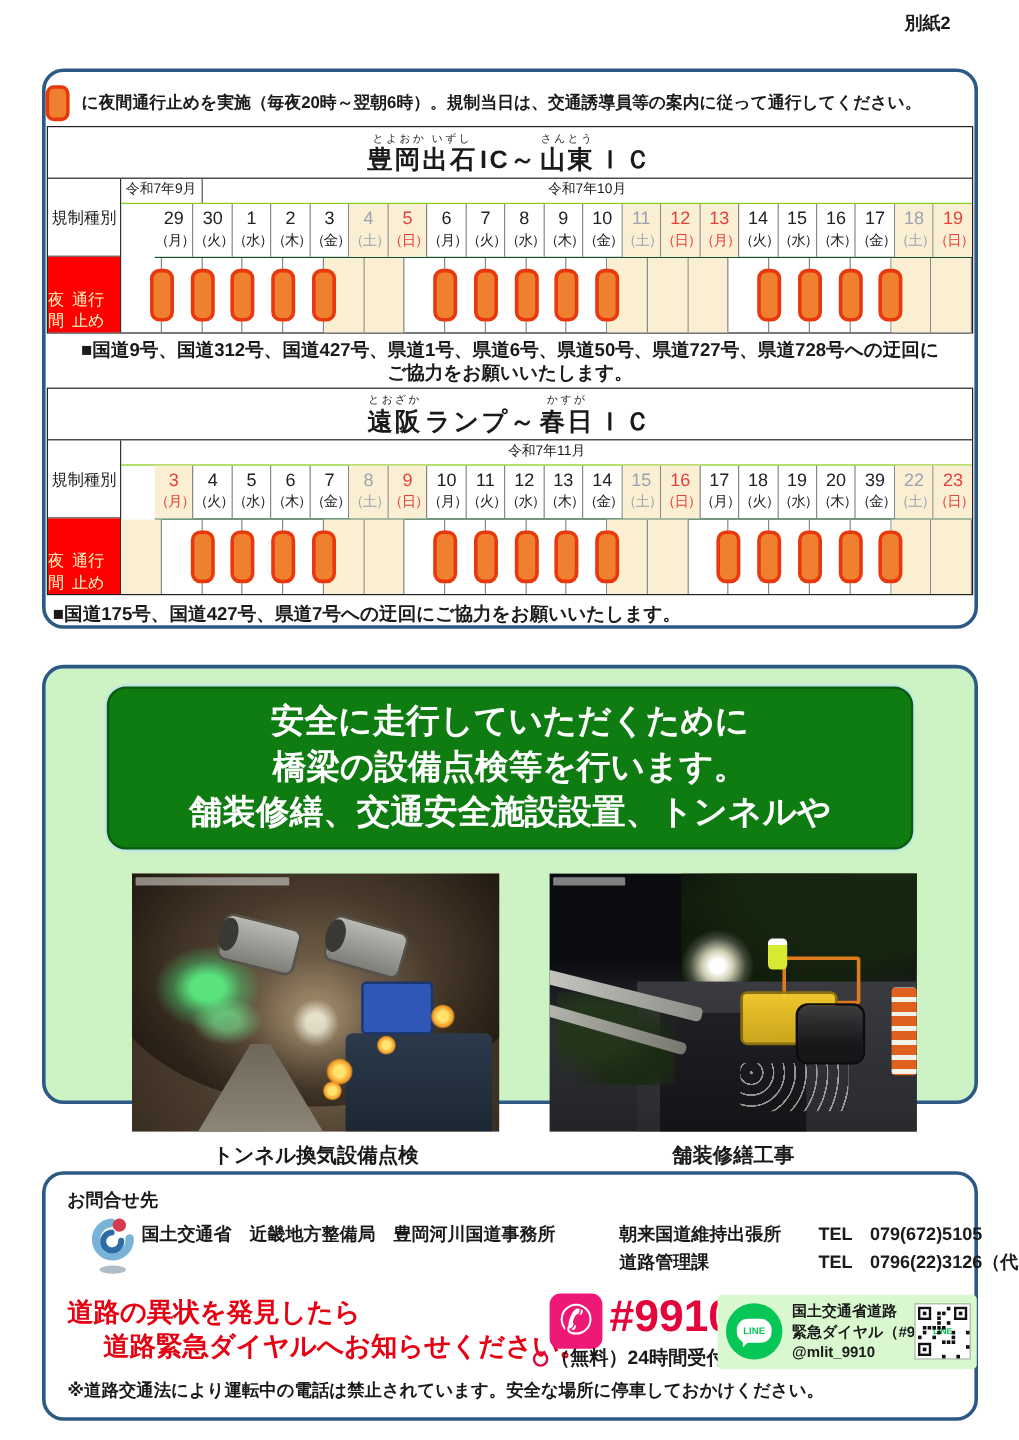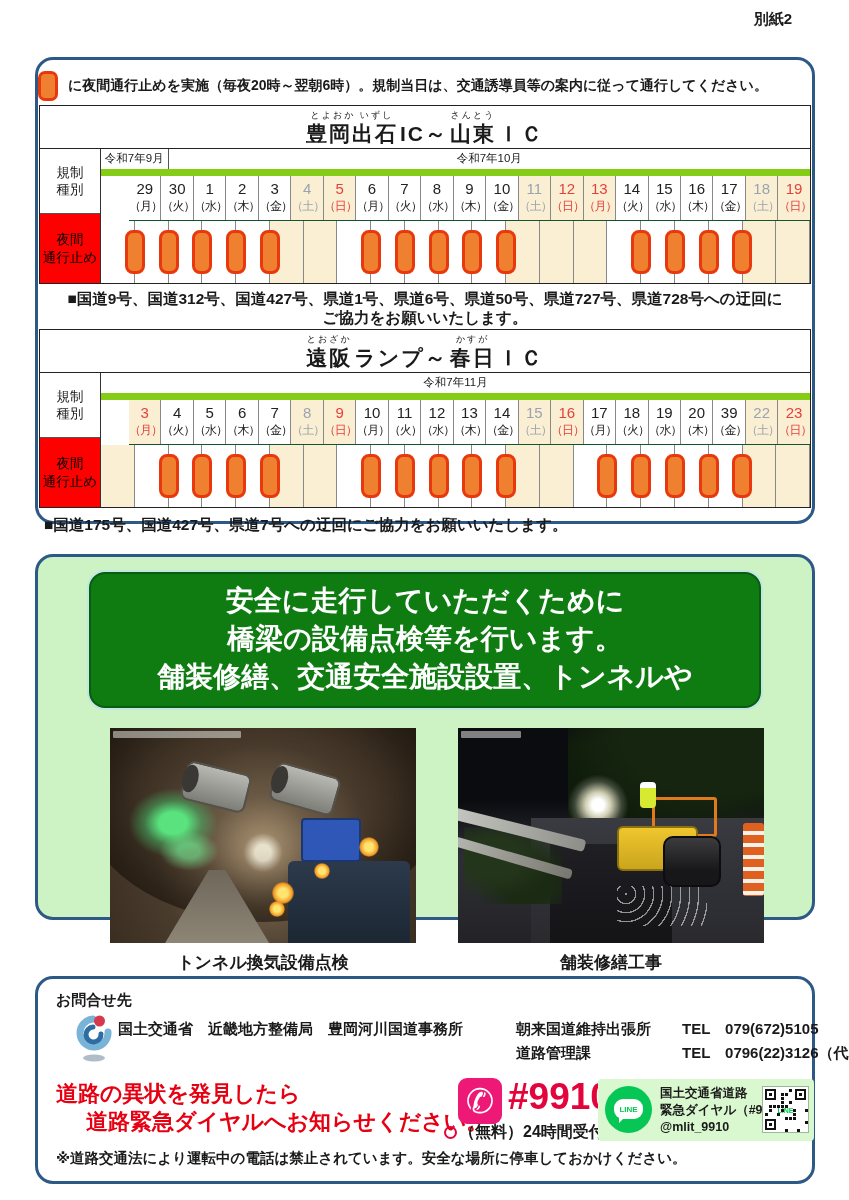--- a/index.html
+++ b/index.html
@@ -19,24 +19,24 @@
   .legend-text{font-size:14px;font-weight:bold;white-space:nowrap;}
 
   
   .sched{margin:2px 1px 0 1px;border:1.5px solid #222;background:#fff;}
   .t-title{display:flex;align-items:flex-end;justify-content:center;height:41px;border-bottom:1.5px solid #222;padding-bottom:1px;}
   .seg{display:inline-flex;flex-direction:column;align-items:center;margin:0 1px;}
   .seg .rb{font-size:9px;height:11px;line-height:11px;letter-spacing:2px;color:#222;}
   .seg .bs{font-size:21px;font-weight:bold;line-height:26px;letter-spacing:2px;}
   .t-body{display:flex;}
   .t-lab{width:60px;flex:0 0 auto;border-right:1.2px solid #333;display:flex;flex-direction:column;}
-  .t-reg{height:65px;border-bottom:1px solid #555;display:flex;flex-direction:column;align-items:center;justify-content:center;font-size:13.5px;line-height:17px;box-sizing:border-box;}
-  .t-clo{flex:1;background:#fe0000;color:#000000;display:flex;flex-direction:column;align-items:center;justify-content:center;font-size:13.5px;line-height:18px;}
+  .t-reg{height:65px;border-bottom:1px solid #555;display:flex;flex-direction:row;align-items:center;justify-content:center;font-size:13.5px;line-height:17px;box-sizing:border-box;}
+  .t-clo{flex:1;background:#fe0000;color:#fef9c3;display:flex;align-items:flex-end;justify-content:center;font-size:13.5px;line-height:18px;}
   .t-grid{flex:1;display:flex;flex-direction:column;min-width:0;}
-  .m-row{display:flex;height:20px;border-bottom:7px solid #84cc16;}
+  .m-row{display:flex;height:20px;border-bottom:1px solid #84cc16;}
   .m-cell{box-sizing:border-box;border-right:1px solid #555;font-size:11.5px;line-height:19px;text-align:center;white-space:nowrap;overflow:visible;}
   .m-cell:last-child{border-right:none;}
   .d-row{display:flex;height:44px;border-bottom:1px solid #14532d;margin-left:28px;}
   .d-cell{flex:1;box-sizing:border-box;border-right:1px solid #888;text-align:center;padding-top:3px;min-width:0;}
   .d-cell:last-child{border-right:none;}
   .d-num{font-size:15px;line-height:19px;}
   .d-dow{font-size:12px;line-height:17px;letter-spacing:-1px;}
   .t-track{position:relative;height:62px;display:flex;}
   .k-col{flex:1;box-sizing:border-box;border-right:1px solid #888;min-width:0;}
   .k-col:last-child{border-right:none;}

